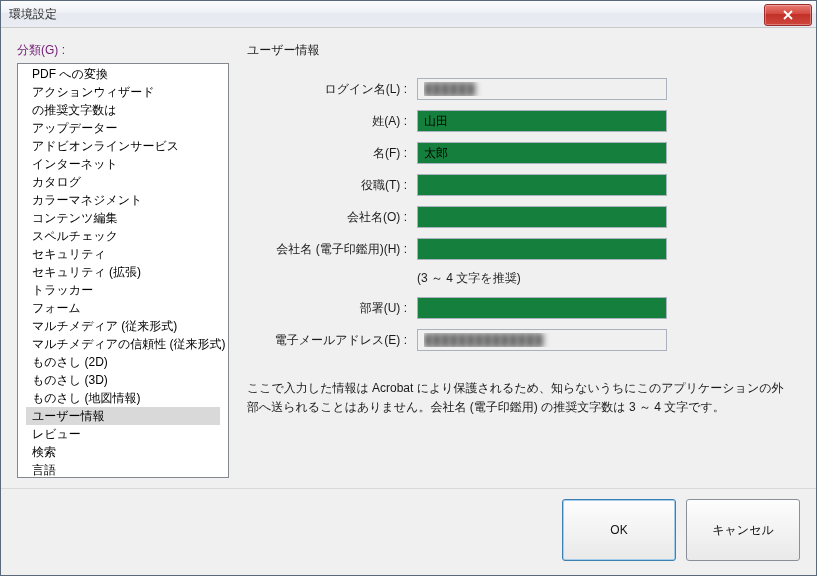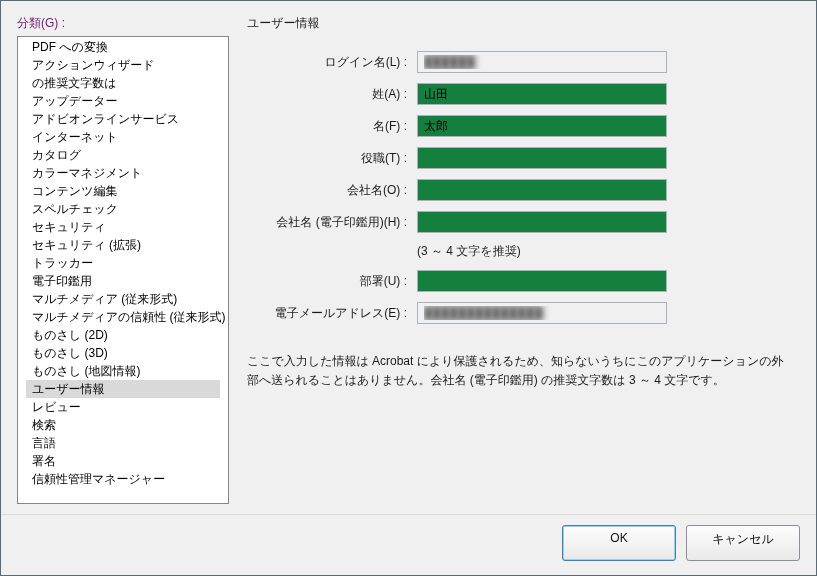--- a/index.html
+++ b/index.html
@@ -152,57 +152,65 @@
     justify-content: flex-end;
     gap: 10px;
   }
   .btn {
     min-width: 84px;
     height: 24px;
     border: 1px solid #8a8f98;
     border-radius: 3px;
     background: linear-gradient(to bottom, #fdfdfd, #e9e9e9);
     display: flex;
-    align-items: flex-start;
+    align-items: center;
     justify-content: center;
-    padding: 5px 14px;
+    padding: 18px 14px;
     font-size: 12px;
     color: #111;
     cursor: default;
   }
   .btn.default {
     border-color: #3c7fb1;
     box-shadow: 0 0 0 1px #a3cdea inset;
   }
 </style>
 </head>
 <body>
 
 <div class="window">
 
+  <div class="titlebar">
+    <span class="title">環境設定</span>
+    <div class="close-btn">
+      <svg viewBox="0 0 10 10">
+        <path d="M1 1 L9 9 M9 1 L1 9" stroke="#fff" stroke-width="1.8" fill="none"></path>
+      </svg>
+    </div>
+  </div>
 
   <div class="body">
 
     <div class="left">
       <div class="sect-label">分類(G) :</div>
       <div class="listbox" id="category-list">
           <div class="item">PDF への変換</div>
           <div class="item">アクションウィザード</div>
           <div class="item">の推奨文字数は</div>
           <div class="item">アップデーター</div>
           <div class="item">アドビオンラインサービス</div>
           <div class="item">インターネット</div>
           <div class="item">カタログ</div>
           <div class="item">カラーマネジメント</div>
           <div class="item">コンテンツ編集</div>
           <div class="item">スペルチェック</div>
           <div class="item">セキュリティ</div>
           <div class="item">セキュリティ (拡張)</div>
           <div class="item">トラッカー</div>
-          <div class="item">電子印鑑用</div>
+          <div class="item">フォーム</div>
           <div class="item">マルチメディア (従来形式)</div>
           <div class="item">マルチメディアの信頼性 (従来形式)</div>
           <div class="item">ものさし (2D)</div>
           <div class="item">ものさし (3D)</div>
           <div class="item">ものさし (地図情報)</div>
           <div class="item selected">ユーザー情報</div>
           <div class="item">レビュー</div>
           <div class="item">検索</div>
           <div class="item">言語</div>
           <div class="item">署名</div>

